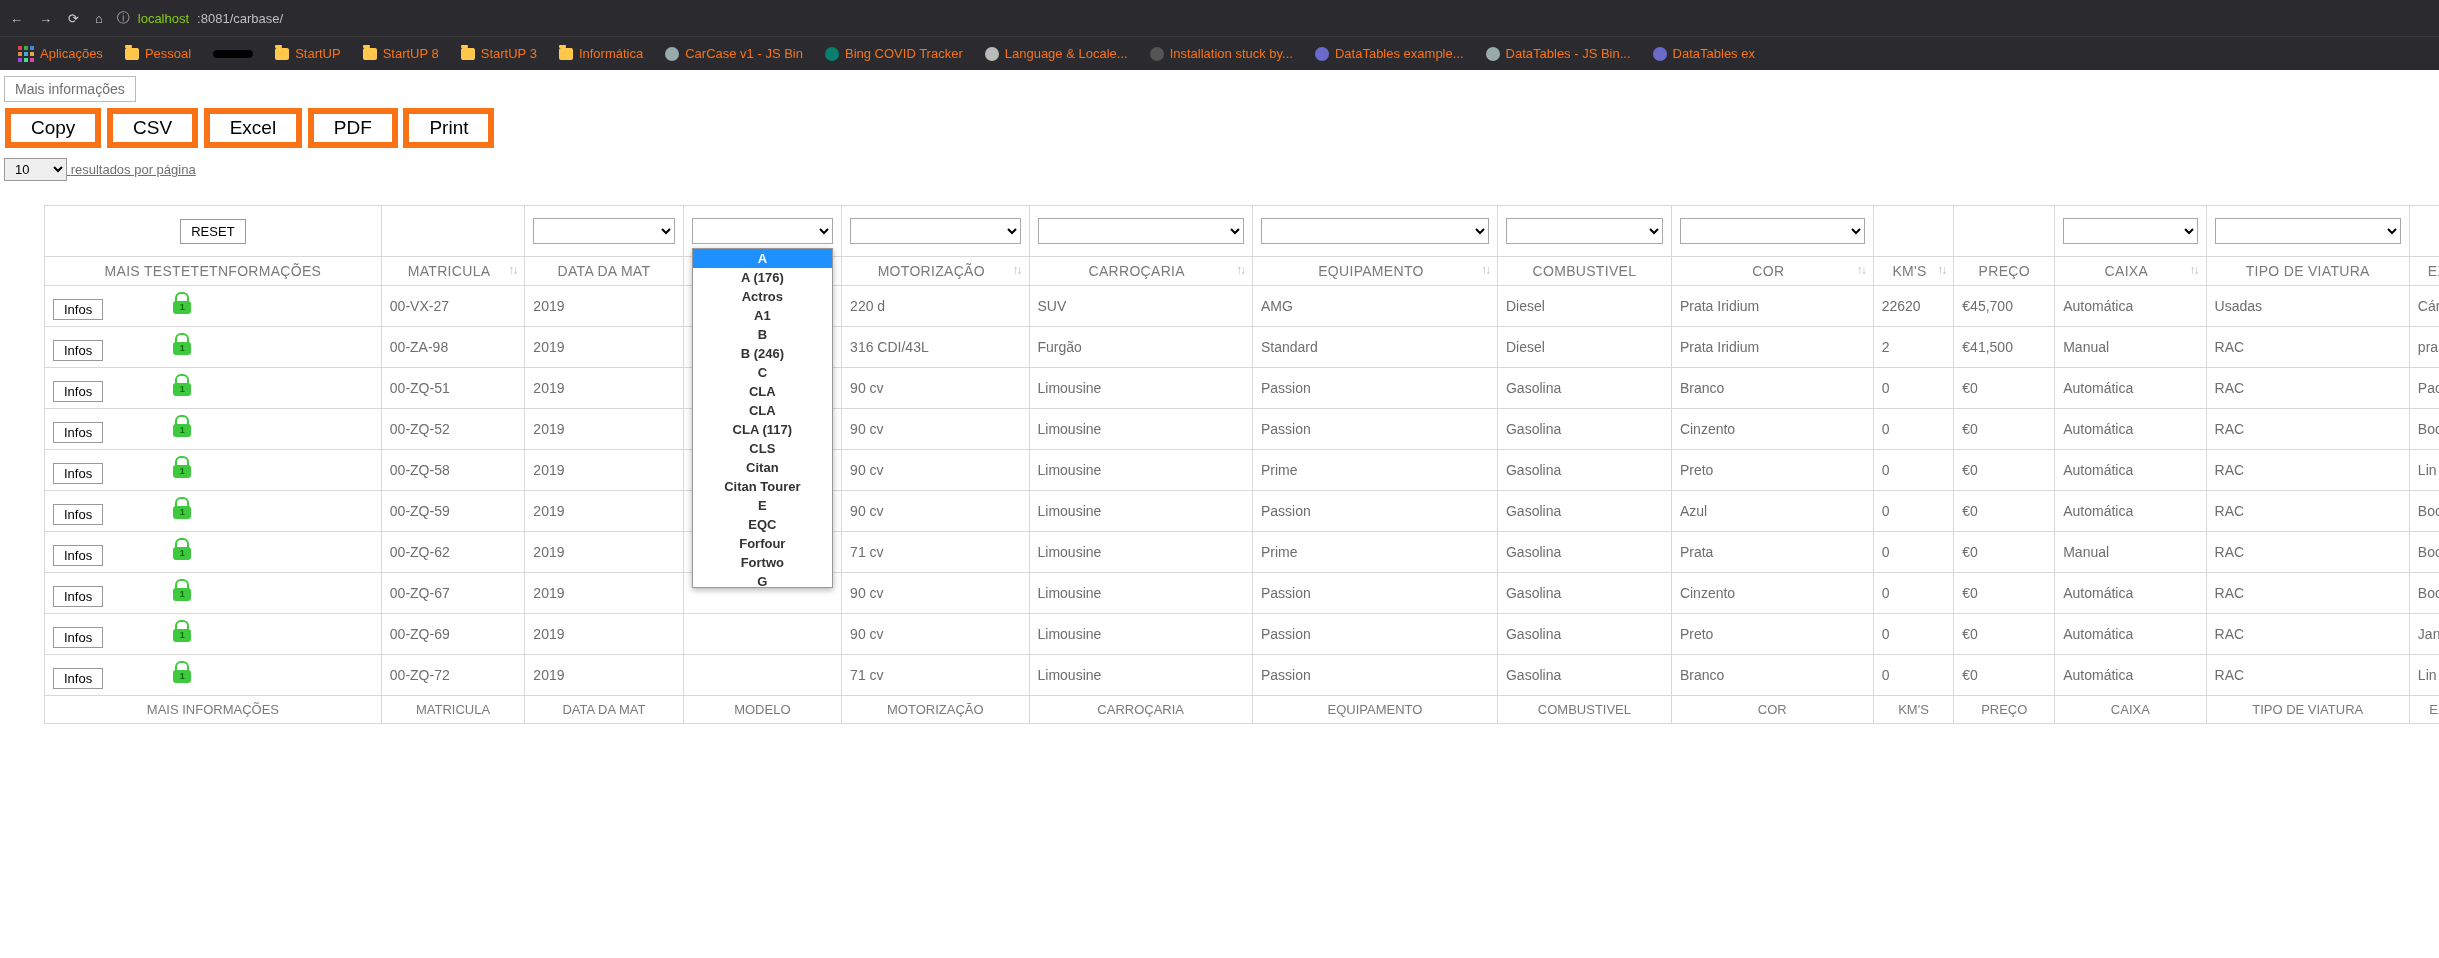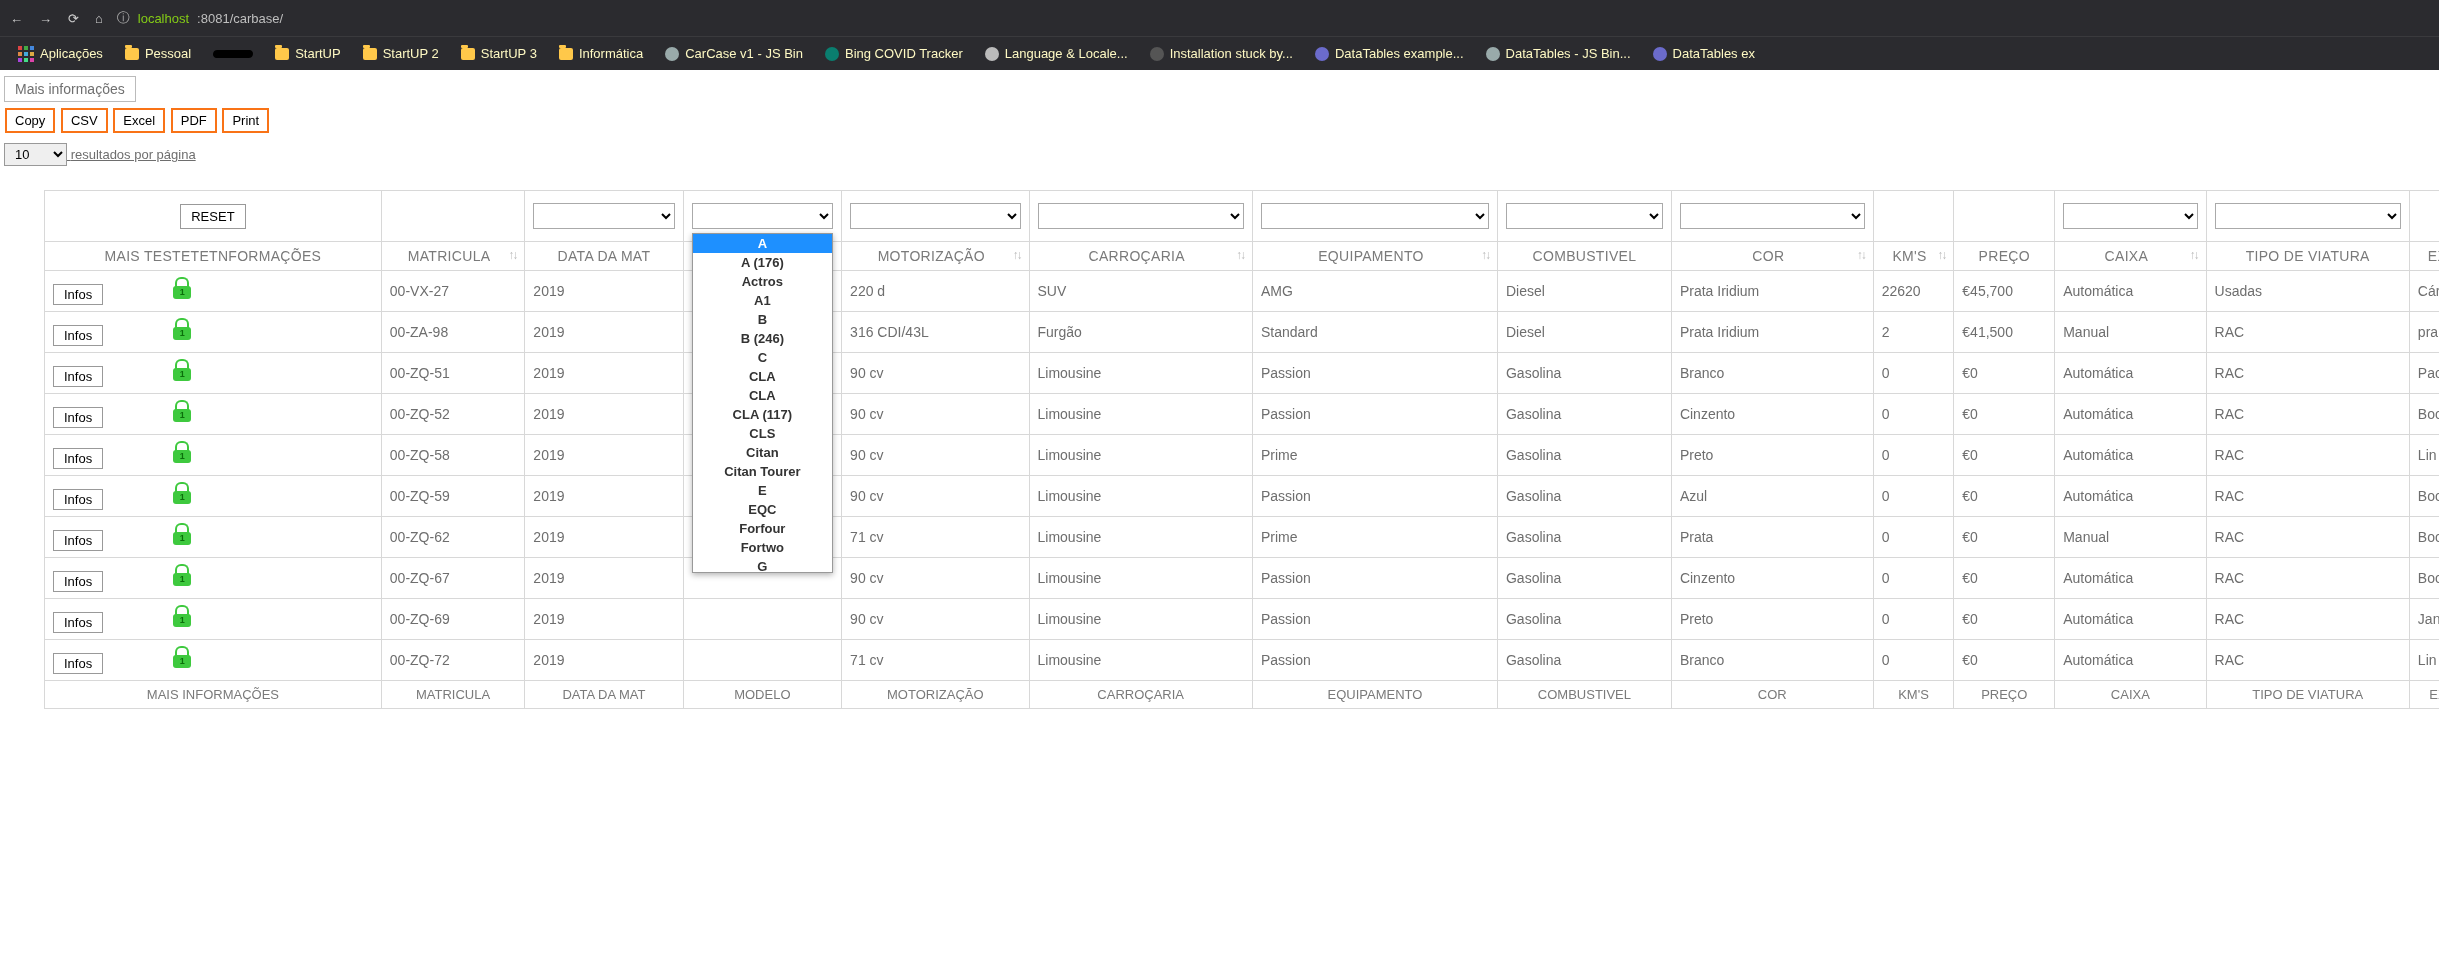--- a/index.html
+++ b/index.html
@@ -4,34 +4,34 @@
 <style>
   * { box-sizing: border-box; margin: 0; padding: 0; }
   body { font-family: "Segoe UI", Arial, sans-serif; font-size: 13px; color: #333; overflow-x: auto; }
 
   
   .chrome-bar   { background:#2b2b2f; height:36px; display:flex; align-items:center; padding:0 10px; color:#d8d8d8; font-size:13px; }
   .nav-icons    { display:flex; gap:16px; align-items:center; }
   .nav-icons span { color:#cfcfcf; cursor:pointer; }
   .addr-box     { display:flex; align-items:center; margin-left:14px; gap:8px; flex:1; }
   .addr-host    { color:#84cc16; }
-  .bookmarks    { background:#2b2b2f; height:34px; display:flex; align-items:center; padding:0 10px; gap:6px; color:#fef9c3; font-size:13px; border-top:1px solid #3a3a3d; }
+  .bookmarks    { background:#2b2b2f; height:34px; display:flex; align-items:center; padding:0 10px; gap:6px; color:#f97316; font-size:13px; border-top:1px solid #3a3a3d; }
   .bm-item      { display:flex; align-items:center; gap:6px; padding:4px 8px; border-radius:3px; white-space:nowrap; cursor:pointer; }
   .folder-ic    { width:14px; height:12px; background:#ffc84a; border-radius:2px; position:relative; display:inline-block; }
   .folder-ic::before{content:""; position:absolute; top:-3px; left:0; width:7px; height:3px; background:#ffc84a; border-radius:1px;}
   .apps-ic      { display:grid; grid-template-columns:repeat(3,4px); grid-template-rows:repeat(3,4px); gap:2px;}
   .apps-ic i    { display:block; width:4px; height:4px;}
   .site-ic      { width:14px; height:14px; border-radius:50%; display:inline-block; background:#888;}
   .scribble     { width:40px; height:14px; display:inline-block; position:relative;}
   .scribble::before{content:""; position:absolute; left:0; right:0; top:3px; height:8px; background:#000; border-radius:6px; transform:skew(-6deg);}
 
   
   .page-wrap    { padding:4px 4px 10px 4px; min-width:1570px; }
   .search-meta  { border:1px solid #bbb; display:inline-block; padding:4px 10px; color:#707070; font-size:14px; margin:2px 0 4px 0;}
-  .btn-row button{ border:2px solid #f97316; background:#fff; padding:3px 8px; font-size:13px; margin:2px 1px; cursor:pointer;}
+  .btn-row button{ border:6px solid #f97316; background:#fff; padding:3px 20px; font-size:19px; margin:2px 1px; cursor:pointer;}
   .length-wrap select{ border:1px solid #999; padding:2px 20px 2px 6px; font-size:13px; margin-top:4px;}
   .length-wrap  { color:#6e6e6e; margin:4px 0 24px 0;text-decoration:underline;}
 
   
   table.dt      { border-collapse:collapse; width:100%; font-size:14px; color:#6e6e6e;margin-left:40px;}
   table.dt th, table.dt td { border:1px solid #d8d8d8; padding:6px 8px; vertical-align:middle; white-space:nowrap;}
   tr.filter-row th{ padding:12px 8px;}
   tr.filter-row select{ width:100%; border:1px solid #aaa; height:26px; background:#fff;}
   .reset-btn    { border:1px solid #999; background:#fff; padding:4px 10px; font-size:13px; cursor:pointer;}
   tr.head-row th{ text-transform:uppercase; font-weight:400; font-size:14px; color:#7a7a7a; letter-spacing:.3px;}
@@ -93,21 +93,21 @@
     </div>
     <div class="bm-item">
       <span class="scribble"></span>
     </div>
     <div class="bm-item">
       <span class="folder-ic"></span>
       <span>StartUP</span>
     </div>
     <div class="bm-item">
       <span class="folder-ic"></span>
-      <span>StartUP 2</span>
+      <span>StartUP 8</span>
     </div>
     <div class="bm-item">
       <span class="folder-ic"></span>
       <span>StartUP 3</span>
     </div>
     <div class="bm-item">
       <span class="folder-ic"></span>
       <span>Informática</span>
     </div>
     <div class="bm-item">

